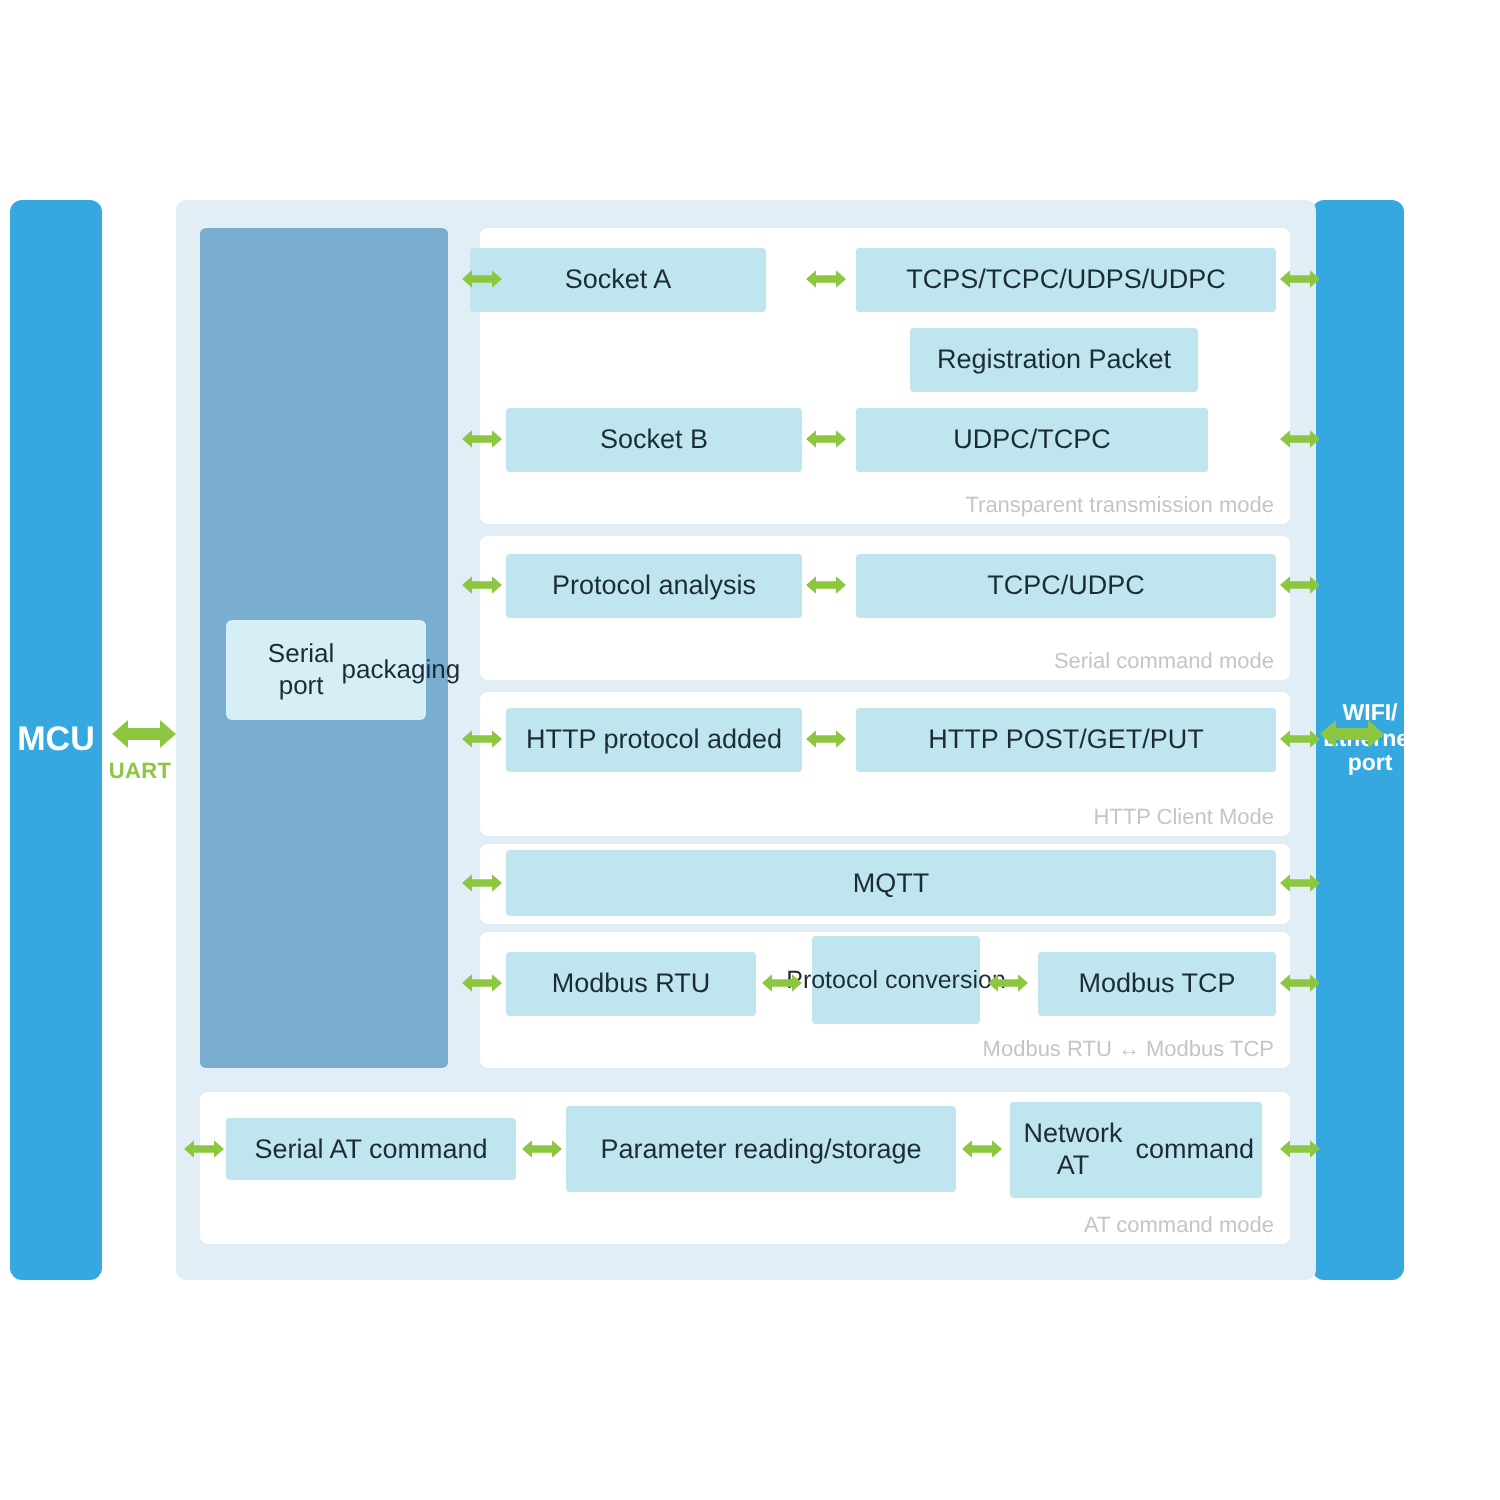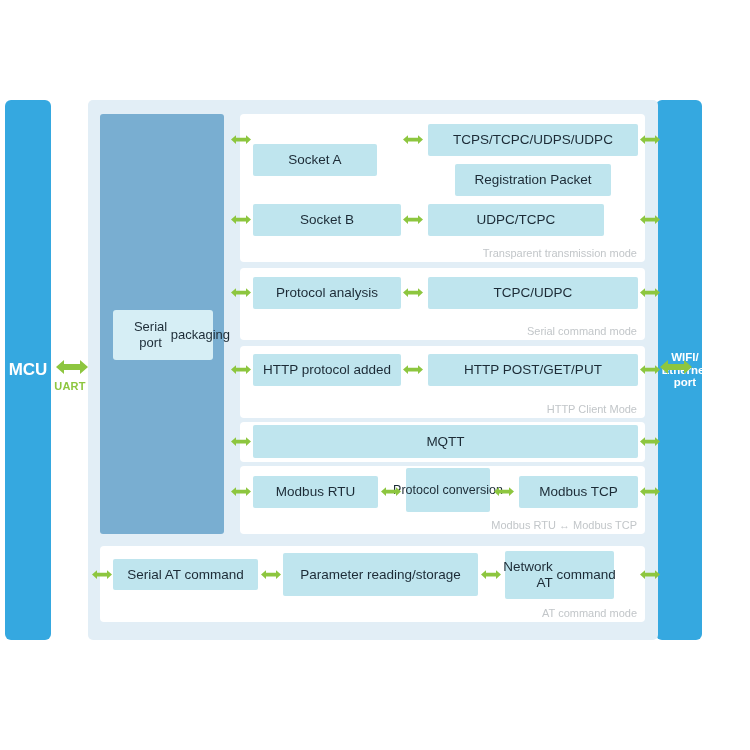--- a/index.html
+++ b/index.html
@@ -173,23 +173,23 @@
 
   <div class="serial-column"></div>
   <div class="serial-box">
     <span>Serial port</span>&nbsp;<span>packaging</span>
   </div>
 
   <div class="panel" style="left:240px; top:114px; width:405px; height:148px;">
     <span class="panel-label">Transparent transmission mode</span>
   </div>
 
-  <div class="node" style="left:253px; top:124px; width:124px; height:32px;margin-top:20px;">Socket A</div>
+  <div class="node" style="left:235px; top:124px; width:148px; height:32px;">Socket A</div>
   <div class="node" style="left:428px; top:124px; width:210px; height:32px;">TCPS/TCPC/UDPS/UDPC</div>
-  <div class="node" style="left:455px; top:164px; width:156px; height:32px;">Registration Packet</div>
+  <div class="node" style="left:455px; top:164px; width:144px; height:32px;">Registration Packet</div>
   <div class="node" style="left:253px; top:204px; width:148px; height:32px;">Socket B</div>
   <div class="node" style="left:428px; top:204px; width:176px; height:32px;">UDPC/TCPC</div>
 
   <span class="arrow" style="left:231px; top:133px;">
     <svg width="20" height="13" viewBox="0 0 32 18">
         <polygon points="0,9 8,2 8,6 24,6 24,2 32,9 24,16 24,12 8,12 8,16" fill="#8dc63f"></polygon>
       </svg>
   </span>
   <span class="arrow" style="left:403px; top:133px;">
     <svg width="20" height="13" viewBox="0 0 32 18">
@@ -307,21 +307,21 @@
         <polygon points="0,9 8,2 8,6 24,6 24,2 32,9 24,16 24,12 8,12 8,16" fill="#8dc63f"></polygon>
       </svg>
   </span>
 
   <div class="panel" style="left:100px; top:546px; width:545px; height:76px;">
     <span class="panel-label">AT command mode</span>
   </div>
 
   <div class="node" style="left:113px; top:559px; width:145px; height:31px;">Serial AT command</div>
   <div class="node" style="left:283px; top:553px; width:195px; height:43px;">Parameter reading/storage</div>
-  <div class="node" style="left:505px; top:551px; width:109px; height:48px;text-align:right;">
+  <div class="node" style="left:505px; top:551px; width:126px; height:48px;">
     <span>Network AT</span>&nbsp;<span>command</span>
   </div>
 
   <span class="arrow" style="left:92px; top:568px;">
     <svg width="20" height="13" viewBox="0 0 32 18">
         <polygon points="0,9 8,2 8,6 24,6 24,2 32,9 24,16 24,12 8,12 8,16" fill="#8dc63f"></polygon>
       </svg>
   </span>
   <span class="arrow" style="left:261px; top:568px;">
     <svg width="20" height="13" viewBox="0 0 32 18">

